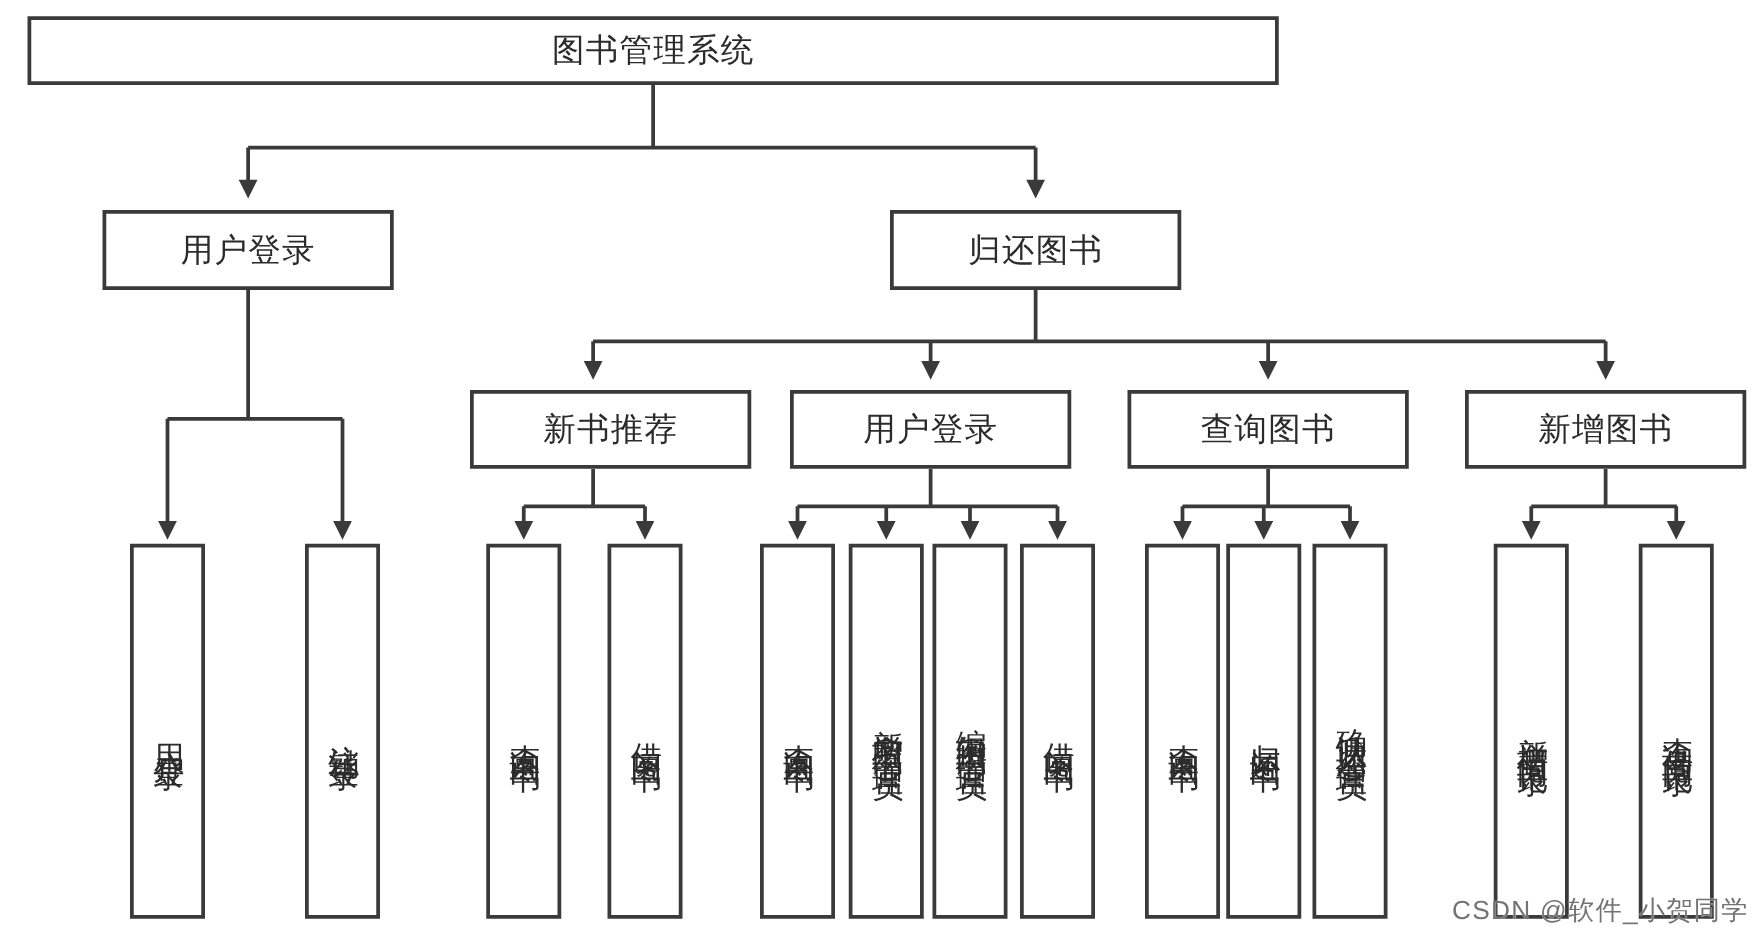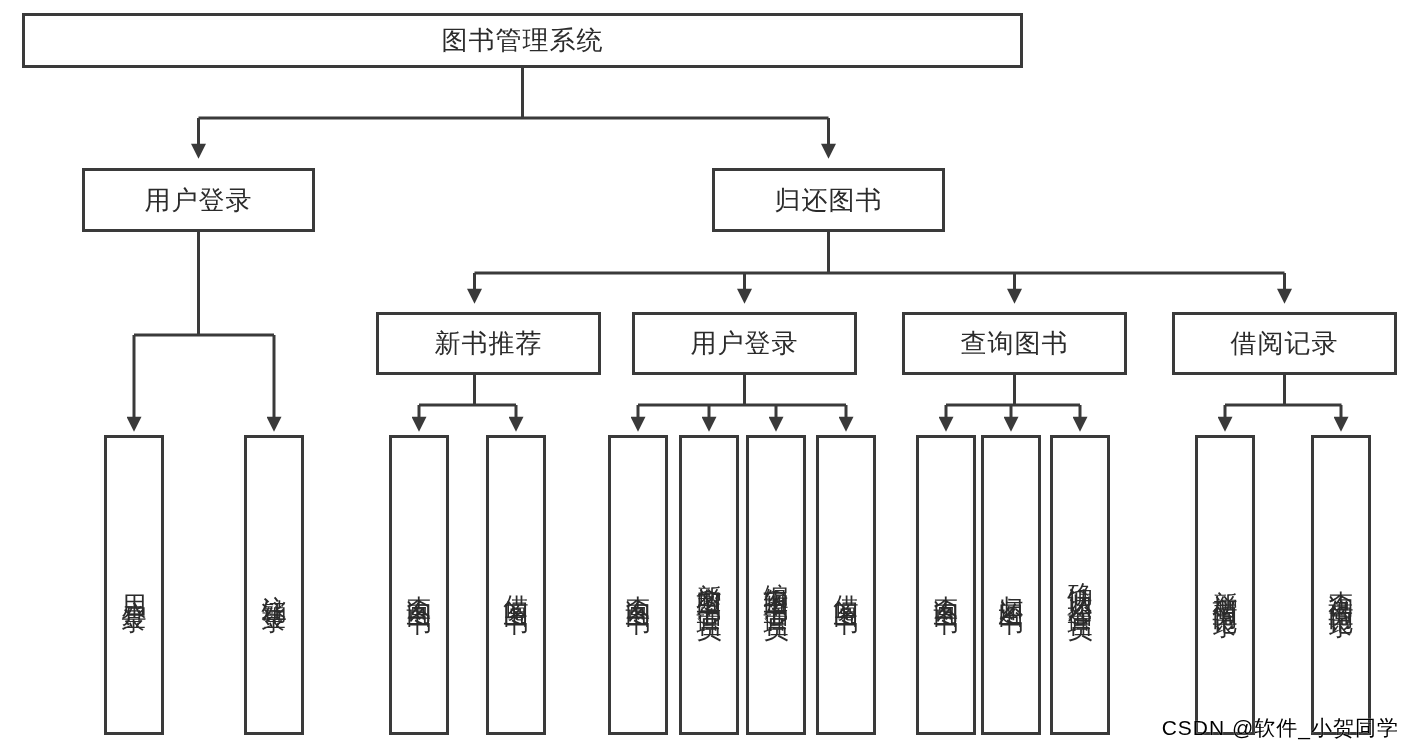--- a/index.html
+++ b/index.html
@@ -69,21 +69,21 @@
   .c946  { left: 916px; }
   .c1011 { left: 981px; }
   .c1080 { left: 1050px; }
   .c1225 { left: 1195px; }
   .c1341 { left: 1311px; }
   .watermark {
     position: absolute;
     right: 6px;
     bottom: 5px;
     font-size: 21px;
-    color: #000000;
+    color: #737373;
     letter-spacing: 1px;
     text-shadow: 0 0 1px #ffffff;
     z-index: 5;
     white-space: nowrap;
   }
 </style>
 </head>
 <body>
 
 <div class="stage">
@@ -140,21 +140,21 @@
   <div class="box hbox l3-box l3-rec">
     <span>新书推荐</span>
   </div>
   <div class="box hbox l3-box l3-borrow">
     <span>用户登录</span>
   </div>
   <div class="box hbox l3-box l3-current">
     <span>查询图书</span>
   </div>
   <div class="box hbox l3-box l3-record">
-    <span>借阅记录</span>
+    <span>新增图书</span>
   </div>
 
   <div class="box vbox c134">
     <span class="vtext">用户登录</span>
   </div>
   <div class="box vbox c274">
     <span class="vtext">注销登录</span>
   </div>
 
   <div class="box vbox c419">

